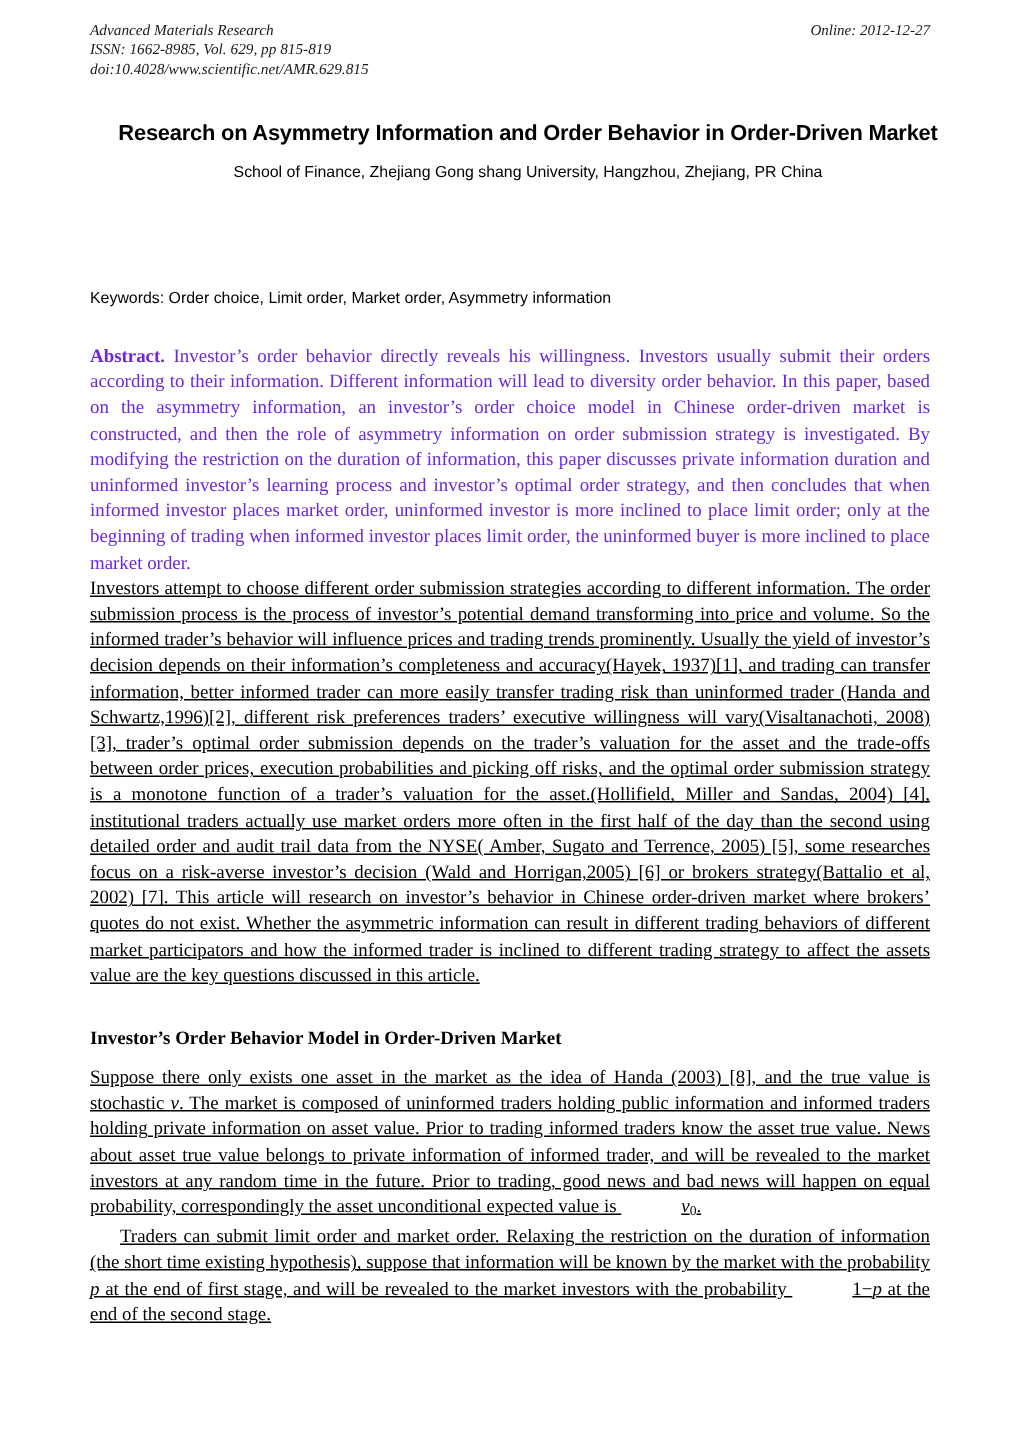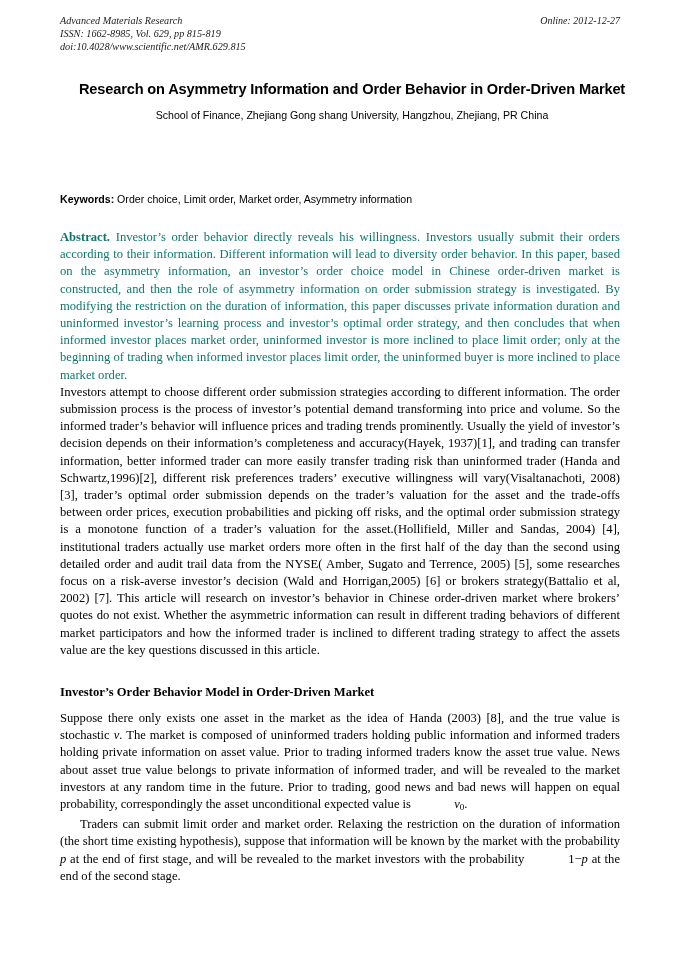--- a/index.html
+++ b/index.html
@@ -102,51 +102,52 @@
   }
 
   .keywords {
     font-family: "Liberation Sans", "DejaVu Sans", sans-serif;
     font-size: 10.6px;
     line-height: 15px;
     color: #000;
     margin: 0 0 22px 0;
   }
   .keywords .lbl {
-    font-weight: bold;
+    font-weight: normal;
   }
 
   .abstract {
     font-family: "Liberation Serif", "DejaVu Serif", serif;
     font-size: 12.6px;
     line-height: 17.2px;
     text-align: justify;
     text-justify: inter-word;
     margin: 0;
-    color: #0f766e;
+    color: #6d28d9;
   }
   .abstract .lbl { font-weight: bold; }
 
   .section-head {
     font-family: "Liberation Serif", "DejaVu Serif", serif;
     font-weight: bold;
     font-size: 12.6px;
     line-height: 16px;
     margin: 25px 0 10px 0;
     color: #000;
   }
 
   p.body-text {
     font-family: "Liberation Serif", "DejaVu Serif", serif;
     font-size: 12.6px;
     line-height: 17.2px;
     text-align: justify;
     text-justify: inter-word;
     margin: 0;
     color: #000;
+    text-decoration: underline;
   }
   p.body-text.indent { text-indent: 20px; }
 
   .mathvar {
     font-style: italic;
     font-family: "Liberation Serif", "DejaVu Serif", serif;
   }
   .mathvar sub {
     font-style: normal;
     font-size: 0.72em;

